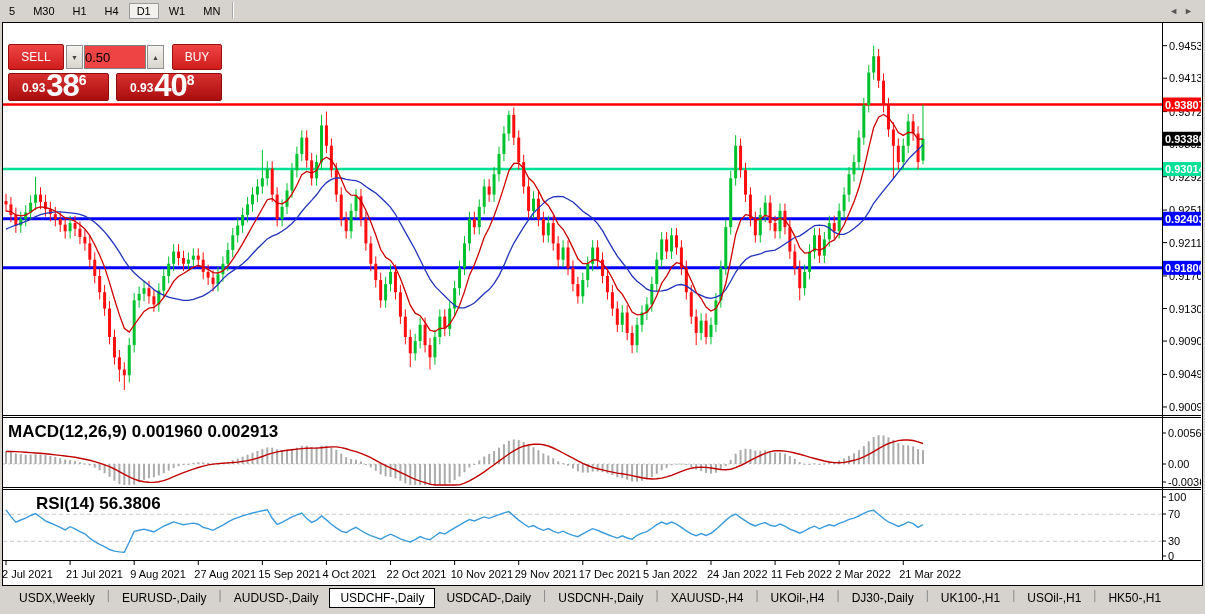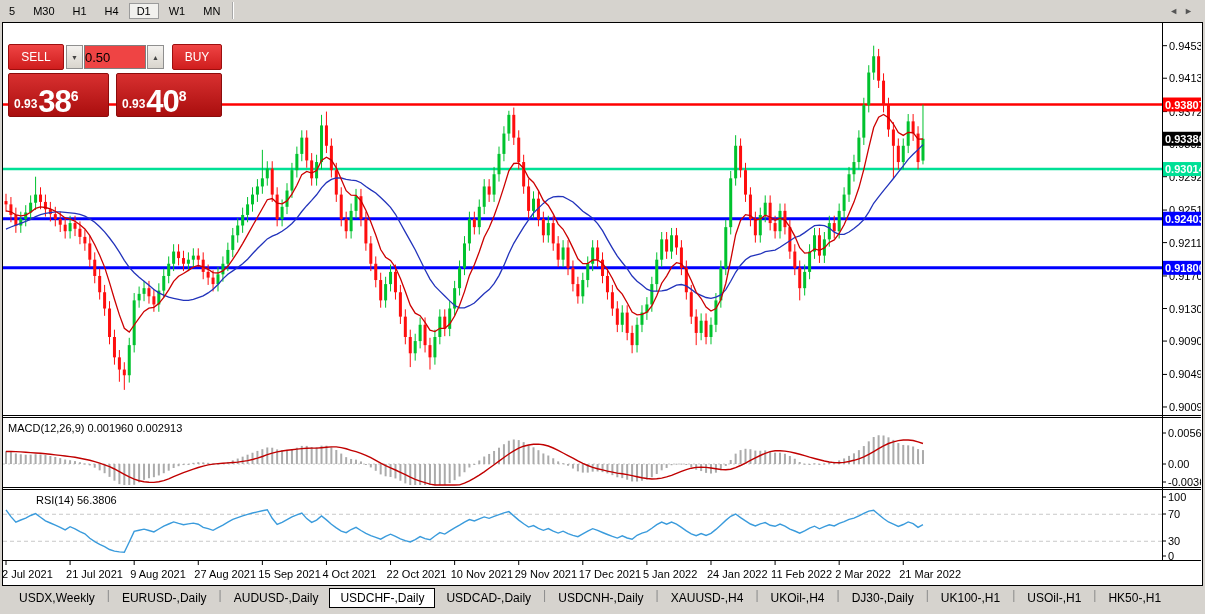--- a/index.html
+++ b/index.html
@@ -9,38 +9,38 @@
   .toolbar{position:absolute;left:0;top:0;width:1205px;height:21px;display:flex;align-items:center;}
   .tf-btn{font-size:11px;padding:2px 8px;margin:0 1px;cursor:default;}
   .tf-btn.active{background:#f2f1ee;border:1px solid #9b9b9b;padding:1px 7px;}
   .tb-sep{width:1px;height:17px;background:#a8a8a8;border-right:1px solid #fff;margin:0 3px;}
   
   .chart-window{position:absolute;left:2px;top:22px;width:1201px;height:564px;background:#fff;border:1px solid #000;box-sizing:border-box;}
   .chart-svg{position:absolute;left:2px;top:22px;}
   
   .chart-title{position:absolute;left:10px;top:27px;font-size:12px;z-index:5;white-space:nowrap;}
   .chart-title .tri{font-size:8px;vertical-align:2px;margin-right:4px;}
-  .ind-label{position:absolute;font-size:11px;z-index:5;white-space:nowrap;}
+  .ind-label{position:absolute;font-size:17px;z-index:5;white-space:nowrap;font-weight:bold;}
   
   .tw{position:absolute;left:8px;top:44px;width:214px;height:57px;z-index:6;}
   .tw-btn{position:absolute;height:26px;background:linear-gradient(#ef4444,#cf1d1d);
           border:1px solid #9d0f0f;border-radius:2px;color:#fff;font-size:12px;
           display:flex;align-items:center;justify-content:center;cursor:pointer;box-sizing:border-box;}
   .tw-sell{left:0;top:0;width:56px;}
   .tw-buy{right:0;top:0;width:50px;}
   .tw-spin{position:absolute;top:1px;width:17px;height:24px;background:linear-gradient(#f4f2ef,#d9d5cd);
            border:1px solid #8f8f8f;box-sizing:border-box;display:flex;align-items:center;justify-content:center;
            font-size:7px;color:#444;cursor:pointer;}
   .tw-spin-dn{left:58px;}
   .tw-spin-up{left:139px;}
   .tw-vol{position:absolute;left:76px;top:1px;width:62px;height:24px;box-sizing:border-box;background:#ef4444;
           border:1px solid #7f7f7f;font-size:13px;text-align:left;padding:0 5px 0 0;font-family:"Liberation Sans",sans-serif;}
-  .tw-quote{position:absolute;top:29px;height:44px;background:linear-gradient(#d83030,#aa0e0e);
+  .tw-quote{position:absolute;top:29px;height:28px;background:linear-gradient(#d83030,#aa0e0e);
             border:1px solid #8c0c0c;border-radius:2px;color:#fff;display:flex;align-items:flex-end;
-            padding:0 3px 1px 5px;box-sizing:border-box;cursor:pointer;}
+            padding:0 3px 1px 13px;box-sizing:border-box;cursor:pointer;}
   .tw-bid{left:0;width:101px;}
   .tw-ask{left:108px;width:106px;}
   .px-small{font-size:12px;font-weight:bold;margin:0 1px 4px 0;}
   .px-big{font-size:31px;font-weight:bold;line-height:0.8;letter-spacing:-1px;}
   .px-sup{font-size:14px;font-weight:bold;margin-bottom:11px;}
   
   .tabbar{position:absolute;left:0;top:588px;width:1205px;height:26px;display:flex;align-items:flex-start;
           padding-left:8px;box-sizing:border-box;font-size:12px;}
   .tab{padding:3px 11px;white-space:nowrap;cursor:pointer;}
   .tab.active{background:#fff;border:1px solid #000;padding:2px 10px;}

